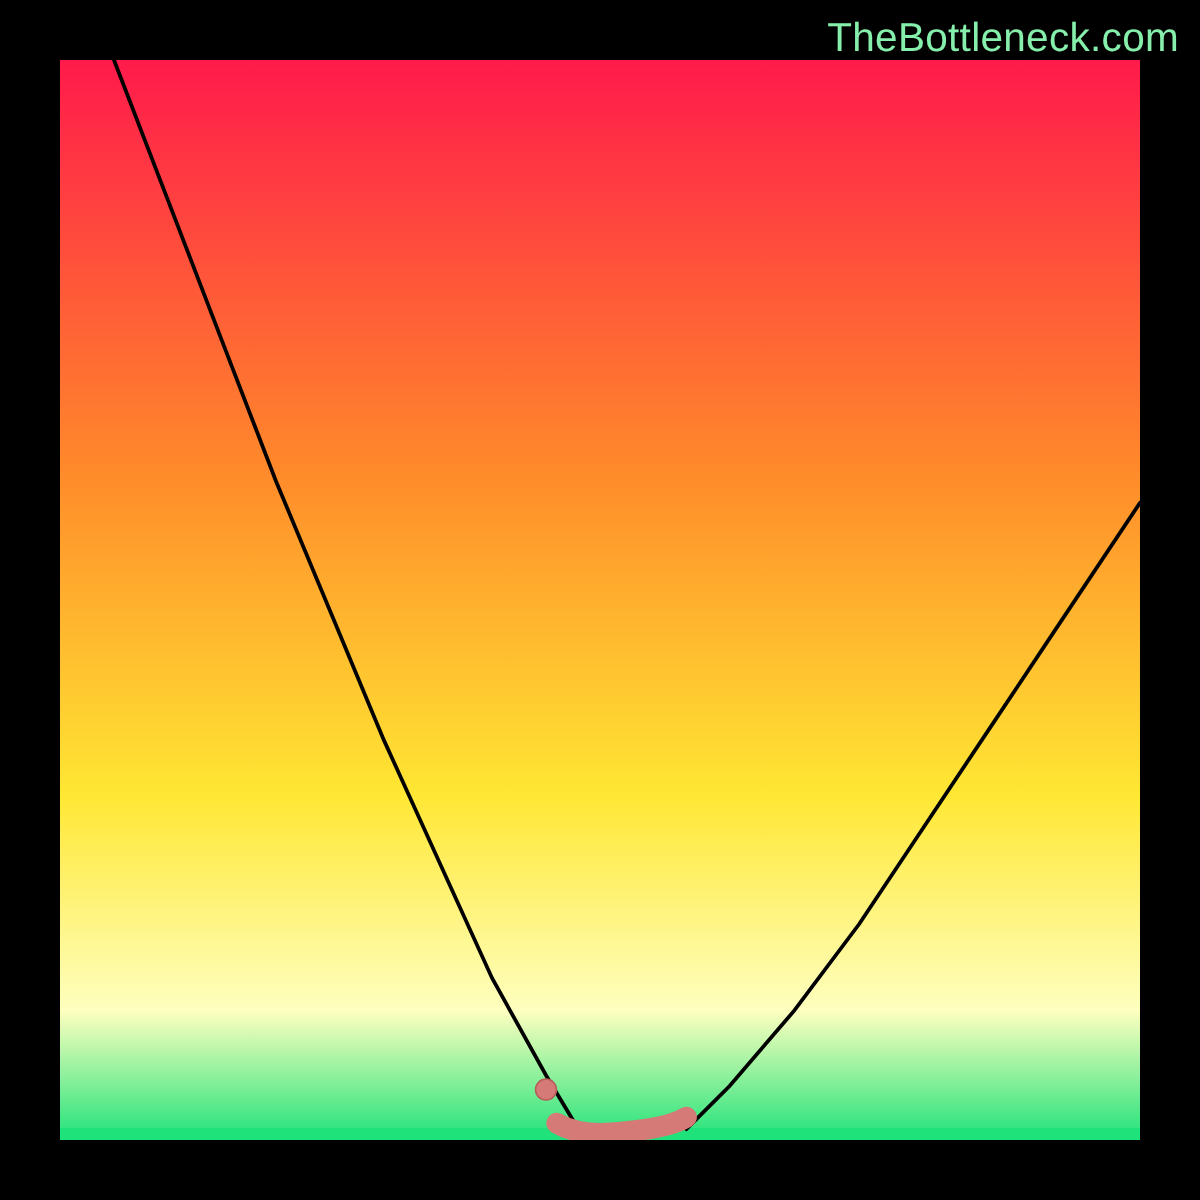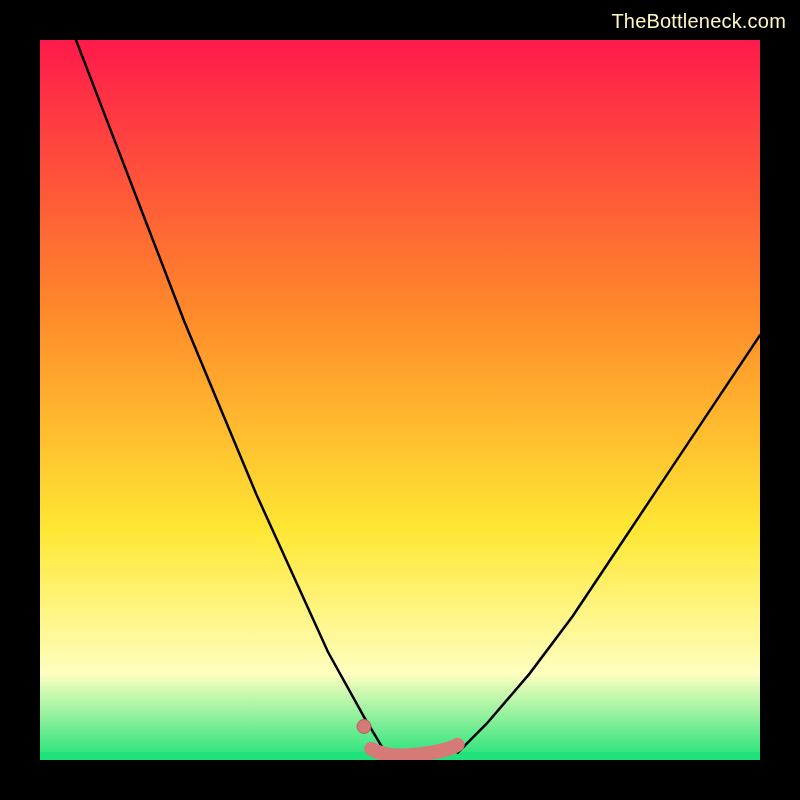--- a/index.html
+++ b/index.html
@@ -21,22 +21,22 @@
     position: absolute;
     left: 40px;
     top: 40px;
     width: 720px;
     height: 720px;
   }
   .watermark {
     position: absolute;
     top: 10px;
     right: 14px;
-    color: #fef9c3;
-    font-size: 20px;
+    color: #86efac;
+    font-size: 27px;
     font-weight: 500;
     letter-spacing: 0.2px;
     user-select: none;
   }
   svg { display: block; }
 </style>
 </head>
 <body>
 
 <div class="frame">

